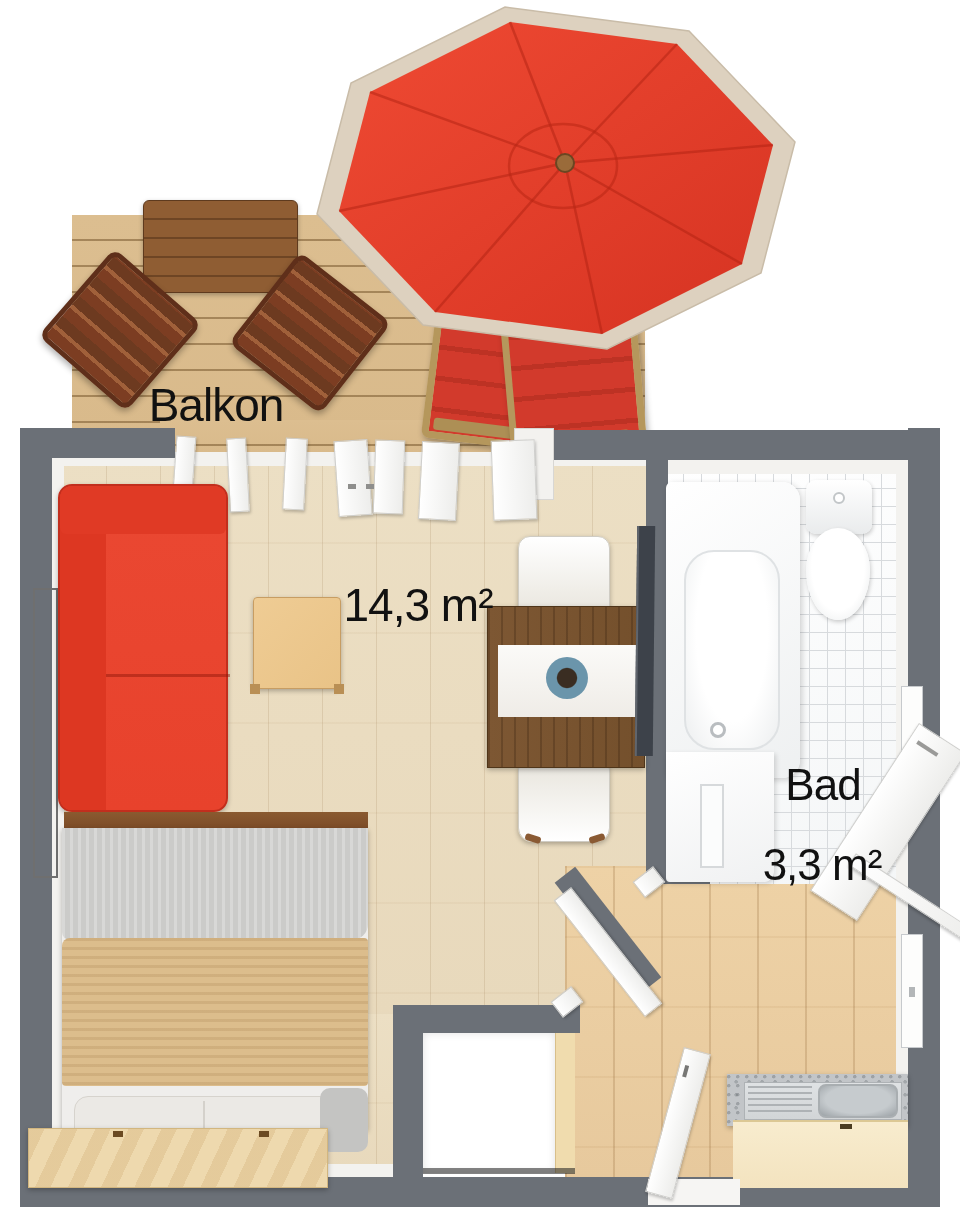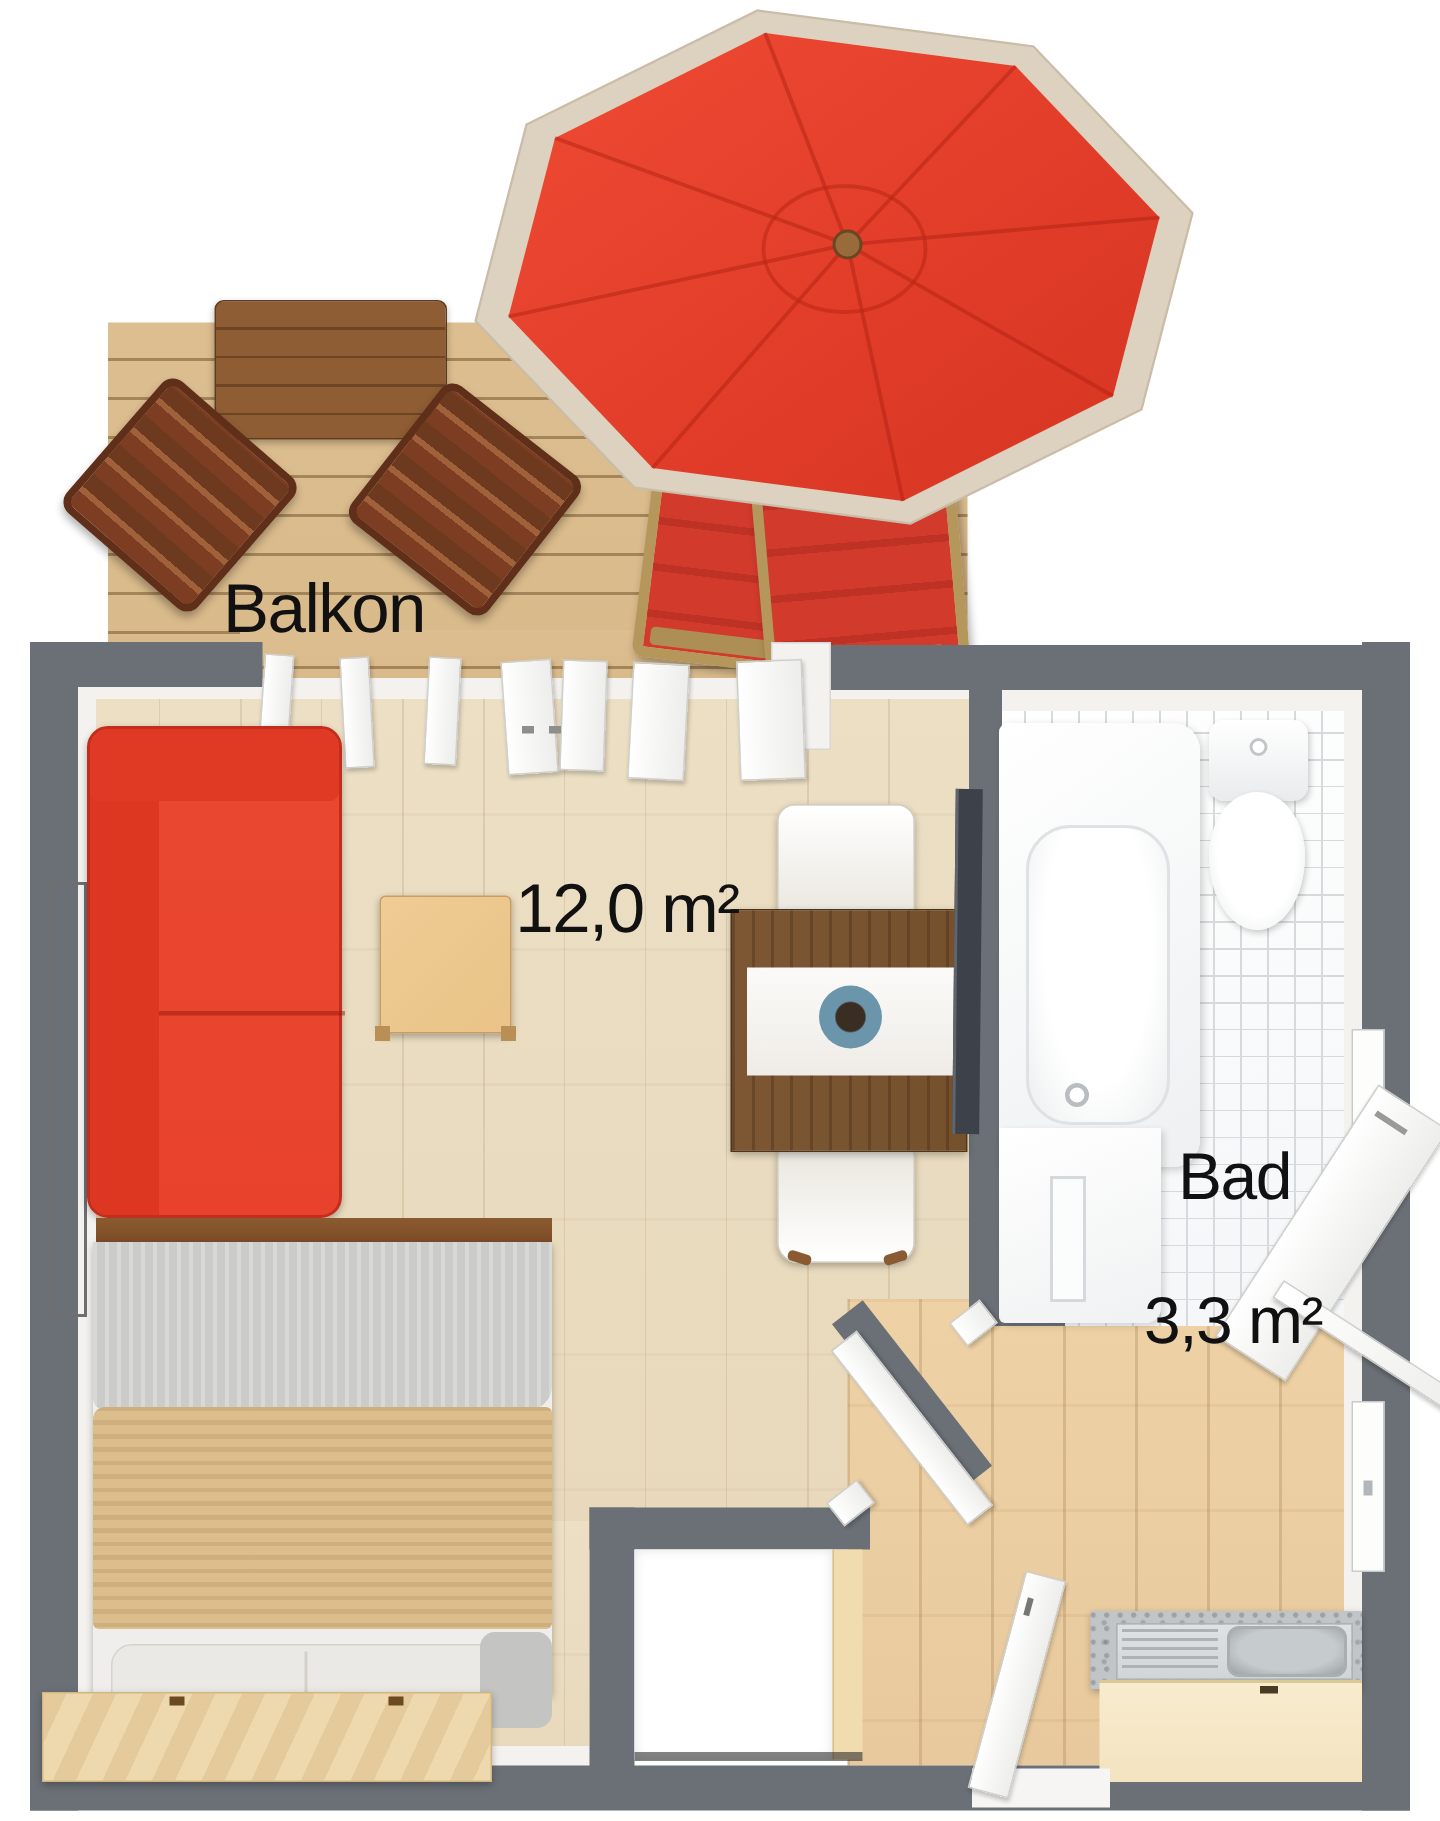--- a/index.html
+++ b/index.html
@@ -229,20 +229,20 @@
     <div style="left:107px;top:2px;width:12px;height:5px;background:#4a3c22;"></div>
   </div>
 
   <div style="left:648px;top:1179px;width:92px;height:26px;background:#f6f5f3;"></div>
   <div class="doorleaf" style="left:664px;top:1048px;width:28px;height:150px;transform:rotate(15deg);">
     <div style="left:5px;top:16px;width:4px;height:12px;background:#77777 5;background:#777775;"></div>
   </div>
 
   <div class="lbl" style="left:216px;top:405px;">Balkon</div>
 
-  <div class="lbl" style="left:418px;top:605px;">12,0 m²</div>
+  <div class="lbl" style="left:418px;top:605px;">14,3 m²</div>
 
 
   <div class="lbl s" style="left:823px;top:785px;">Bad</div>
-  <div class="lbl s" style="left:822px;top:865px;margin-top:16px;">3,3 m²</div>
+  <div class="lbl s" style="left:822px;top:865px;">3,3 m²</div>
 
 
 </div>
 
 </body></html>

